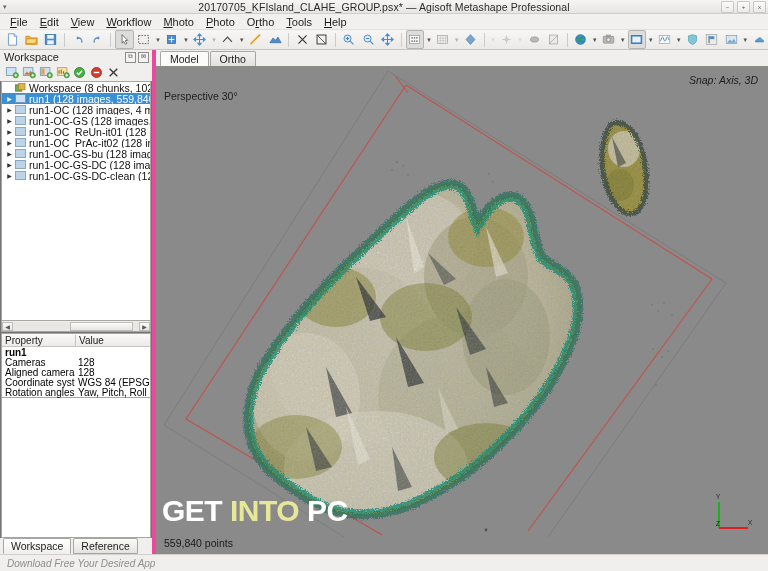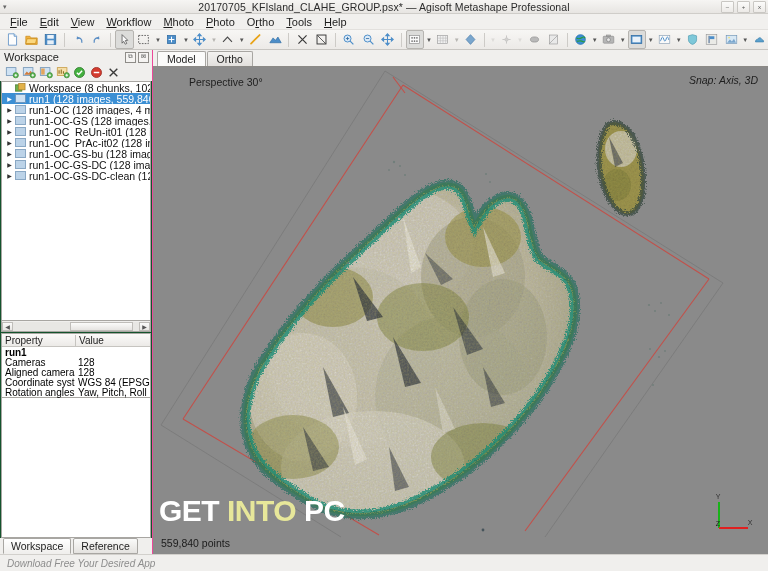--- a/index.html
+++ b/index.html
@@ -104,22 +104,22 @@
     flex: 1 1 auto;
     display: flex;
     min-height: 0;
   }
 
   
   .leftdock {
     width: 152px;
     flex: 0 0 152px;
     display: flex; flex-direction: column;
-    background: #14532d;
-    border-right: 1px solid #ec4899;
+    background: #737373;
+    border-right: 4px solid #ec4899;
     min-height: 0;
   }
   .panel-title {
     height: 13px;
     display: flex; align-items: center;
     padding-left: 4px;
     font-size: 11px; color: #1e1e1e;
     background: #f0efed;
     position: relative;
   }
@@ -282,21 +282,21 @@
     background: #8a8a8a;
     overflow: hidden;
     min-height: 0;
   }
   .vp-label {
     position: absolute;
     font-size: 10.5px;
     color: #1e1e1e;
     z-index: 5;
   }
-  .vp-left { left: 8px; top: 9px; margin-left: 28px; }
+  .vp-left { left: 8px; top: 23px; }
   .vp-right { right: 10px; top: 7px; font-style: italic; }
   .vp-points { left: 8px; bottom: 5px; color: #1b1b1b; }
 
   .axisgizmo { position: absolute; right: 14px; bottom: 20px; width: 44px; height: 44px; z-index: 6; }
 
   
   .wm {
     position: absolute;
     left: 0; bottom: 0;
     z-index: 40;

